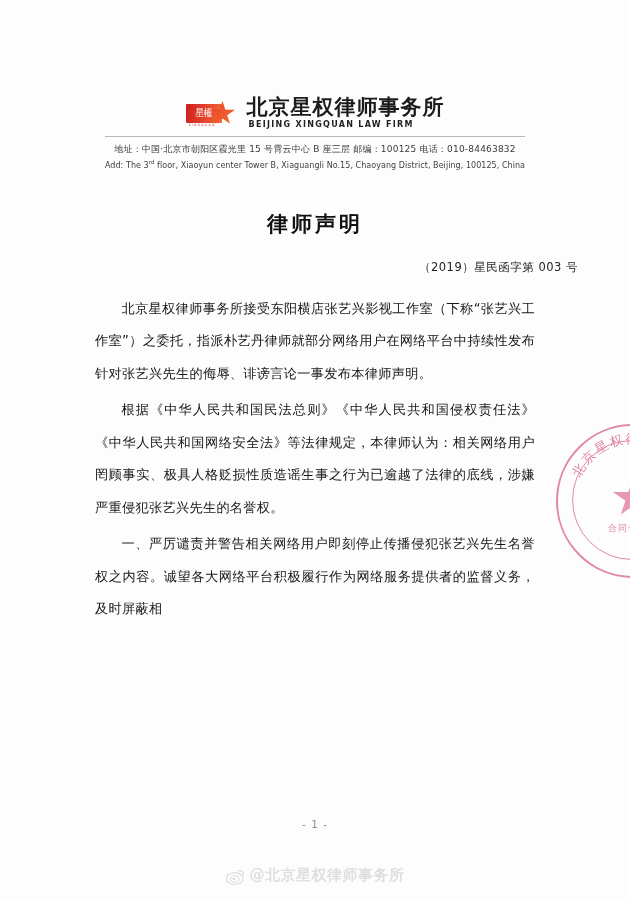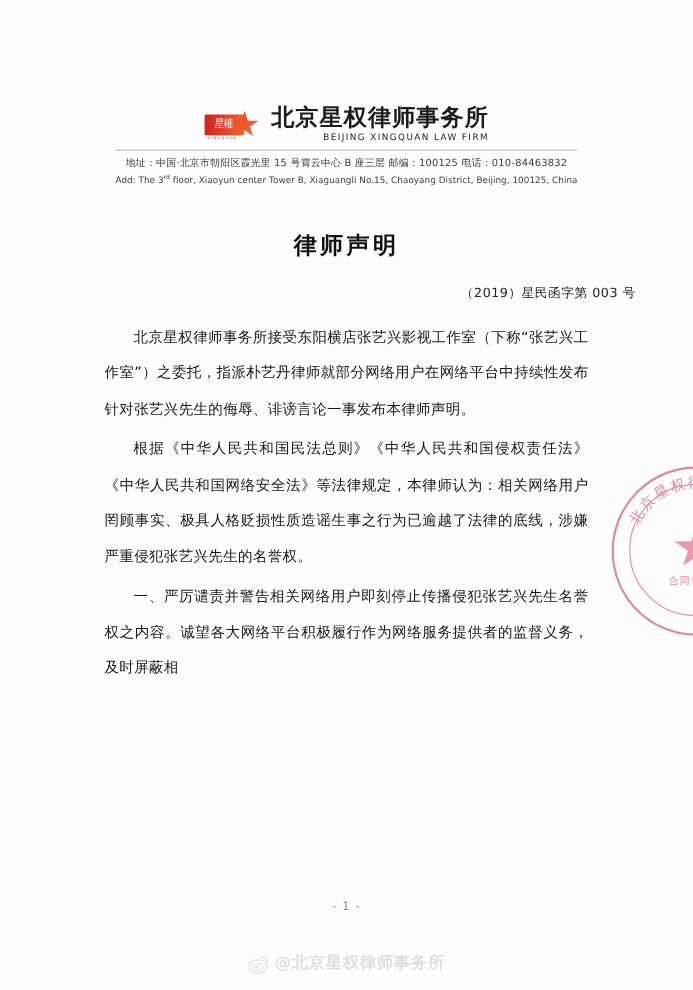--- a/index.html
+++ b/index.html
@@ -86,26 +86,25 @@
     font-size: 21px;
     line-height: 22px;
     font-weight: bold;
     color: #1b1b1b;
     letter-spacing: 1px;
     font-family: "DejaVu Sans", "Liberation Sans", sans-serif;
   }
   .firm-en {
     font-size: 8px;
     line-height: 11px;
-    font-weight: normal;
+    font-weight: bold;
     color: #1f1f1f;
     letter-spacing: 1.3px;
     margin-top: 1px;
-    margin-left: 18px;
-    text-align: right;
+    margin-left: 2px;
   }
 
   .header-rule {
     width: 420px;
     height: 1px;
     background: #b9b9b9;
     margin: 6px auto 0 auto;
   }
 
   .address-block {

